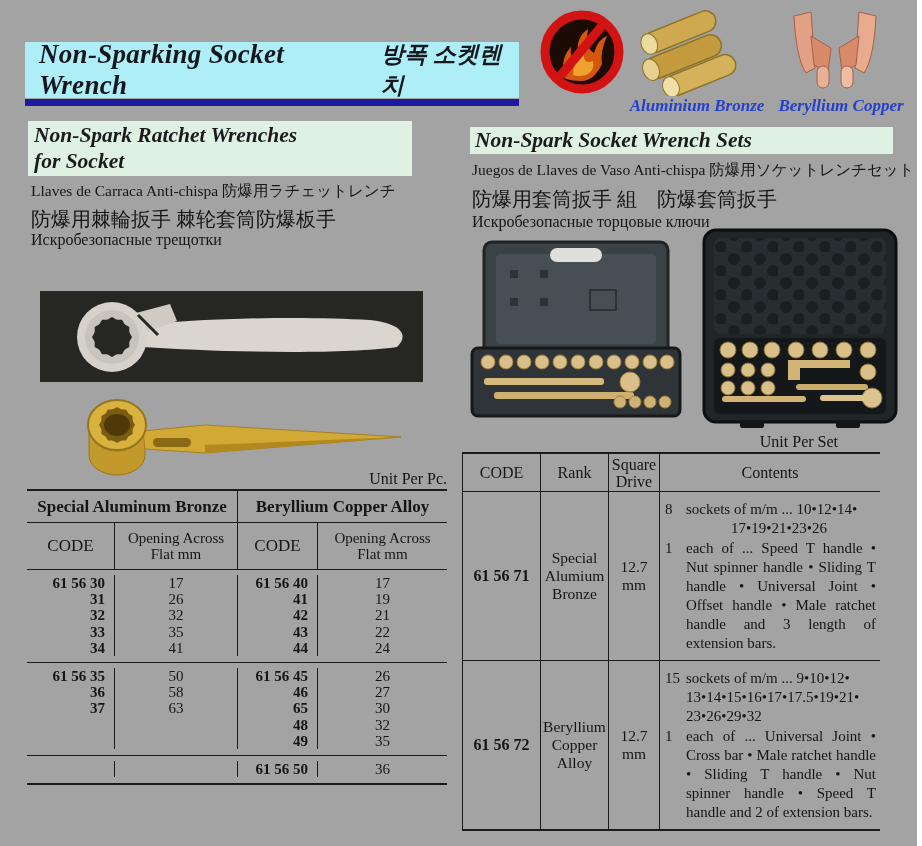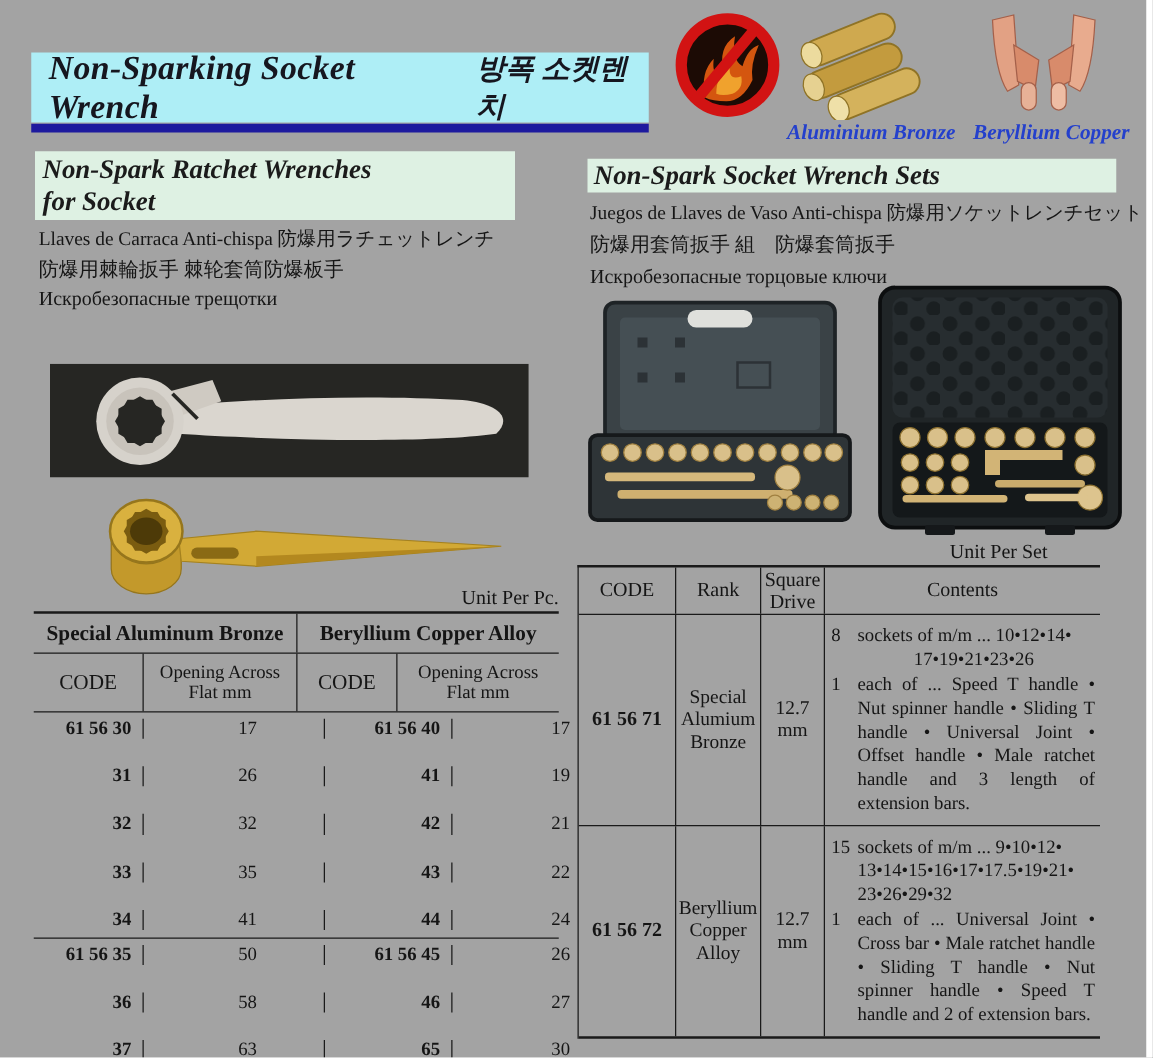--- a/index.html
+++ b/index.html
@@ -13,36 +13,36 @@
   .title-en{font-style:italic;font-weight:700;font-size:27px;letter-spacing:.3px;color:#16161f;}
   .title-kr{font-style:italic;font-weight:700;font-size:23px;margin-left:16px;color:#16161f;}
   .title-underline{left:25px;top:99px;width:494px;height:7px;background:#1d1a9e;}
 
   .mat-label{color:#2440cc;font-style:italic;font-weight:700;font-size:17px;text-align:center;}
 
   
   .green-band{background:#def1e3;}
   .sec-head{font-style:italic;font-weight:700;font-size:21.5px;line-height:26px;color:#1b1b1b;}
   .sub{font-size:15.5px;color:#161616;white-space:nowrap;}
-  .sub-cjk{font-size:16px;}
+  .sub-cjk{font-size:20px;}
   .caption{font-size:17px;color:#3a3a3a;}
   .unit-label{font-size:16px;color:#141414;}
 
   
   .lt{left:27px;top:489px;width:420px;border-top:2.5px solid #1a1a1a;}
   .lt-ghead{display:grid;grid-template-columns:211px 209px;border-bottom:1.7px solid #1a1a1a;}
   .lt-ghead div{height:31px;display:flex;align-items:center;justify-content:center;
                 font-weight:700;font-size:17px;}
   .lt-ghead div:first-child{border-right:1.7px solid #1a1a1a;}
   .lt-subhead{display:grid;grid-template-columns:88px 123px 80px 129px;border-bottom:1.7px solid #1a1a1a;}
   .lt-subhead div{height:46px;display:flex;align-items:center;justify-content:center;text-align:center;
                   white-space:pre-line;font-size:15px;line-height:16px;}
   .lt-subhead .code-h{font-size:17px;}
   .lt-section{display:grid;grid-template-columns:88px 123px 80px 129px;
-              border-bottom:1.7px solid #1a1a1a;padding:5px 0 6px 0;gap:22px;}
+              border-bottom:1.7px solid #1a1a1a;padding:5px 0 6px 0;}
   .lt-cell{height:16.2px;line-height:16.2px;font-size:15px;}
   .lt-cell.c0,.lt-cell.c2{text-align:right;padding-right:9px;font-weight:700;box-sizing:border-box;}
   .lt-cell.c1,.lt-cell.c3{text-align:center;font-weight:500;}
   .lt-cell.c0{border-right:1.5px solid #1a1a1a;}
   .lt-cell.c1{border-right:1.9px solid #1a1a1a;}
   .lt-cell.c2{border-right:1.5px solid #1a1a1a;}
   .lt-section:last-child{border-bottom:2px solid #1a1a1a;}
 
   
   .rt{left:462px;top:452px;width:417px;border-top:2px solid #1a1a1a;border-left:1.6px solid #1a1a1a;}

